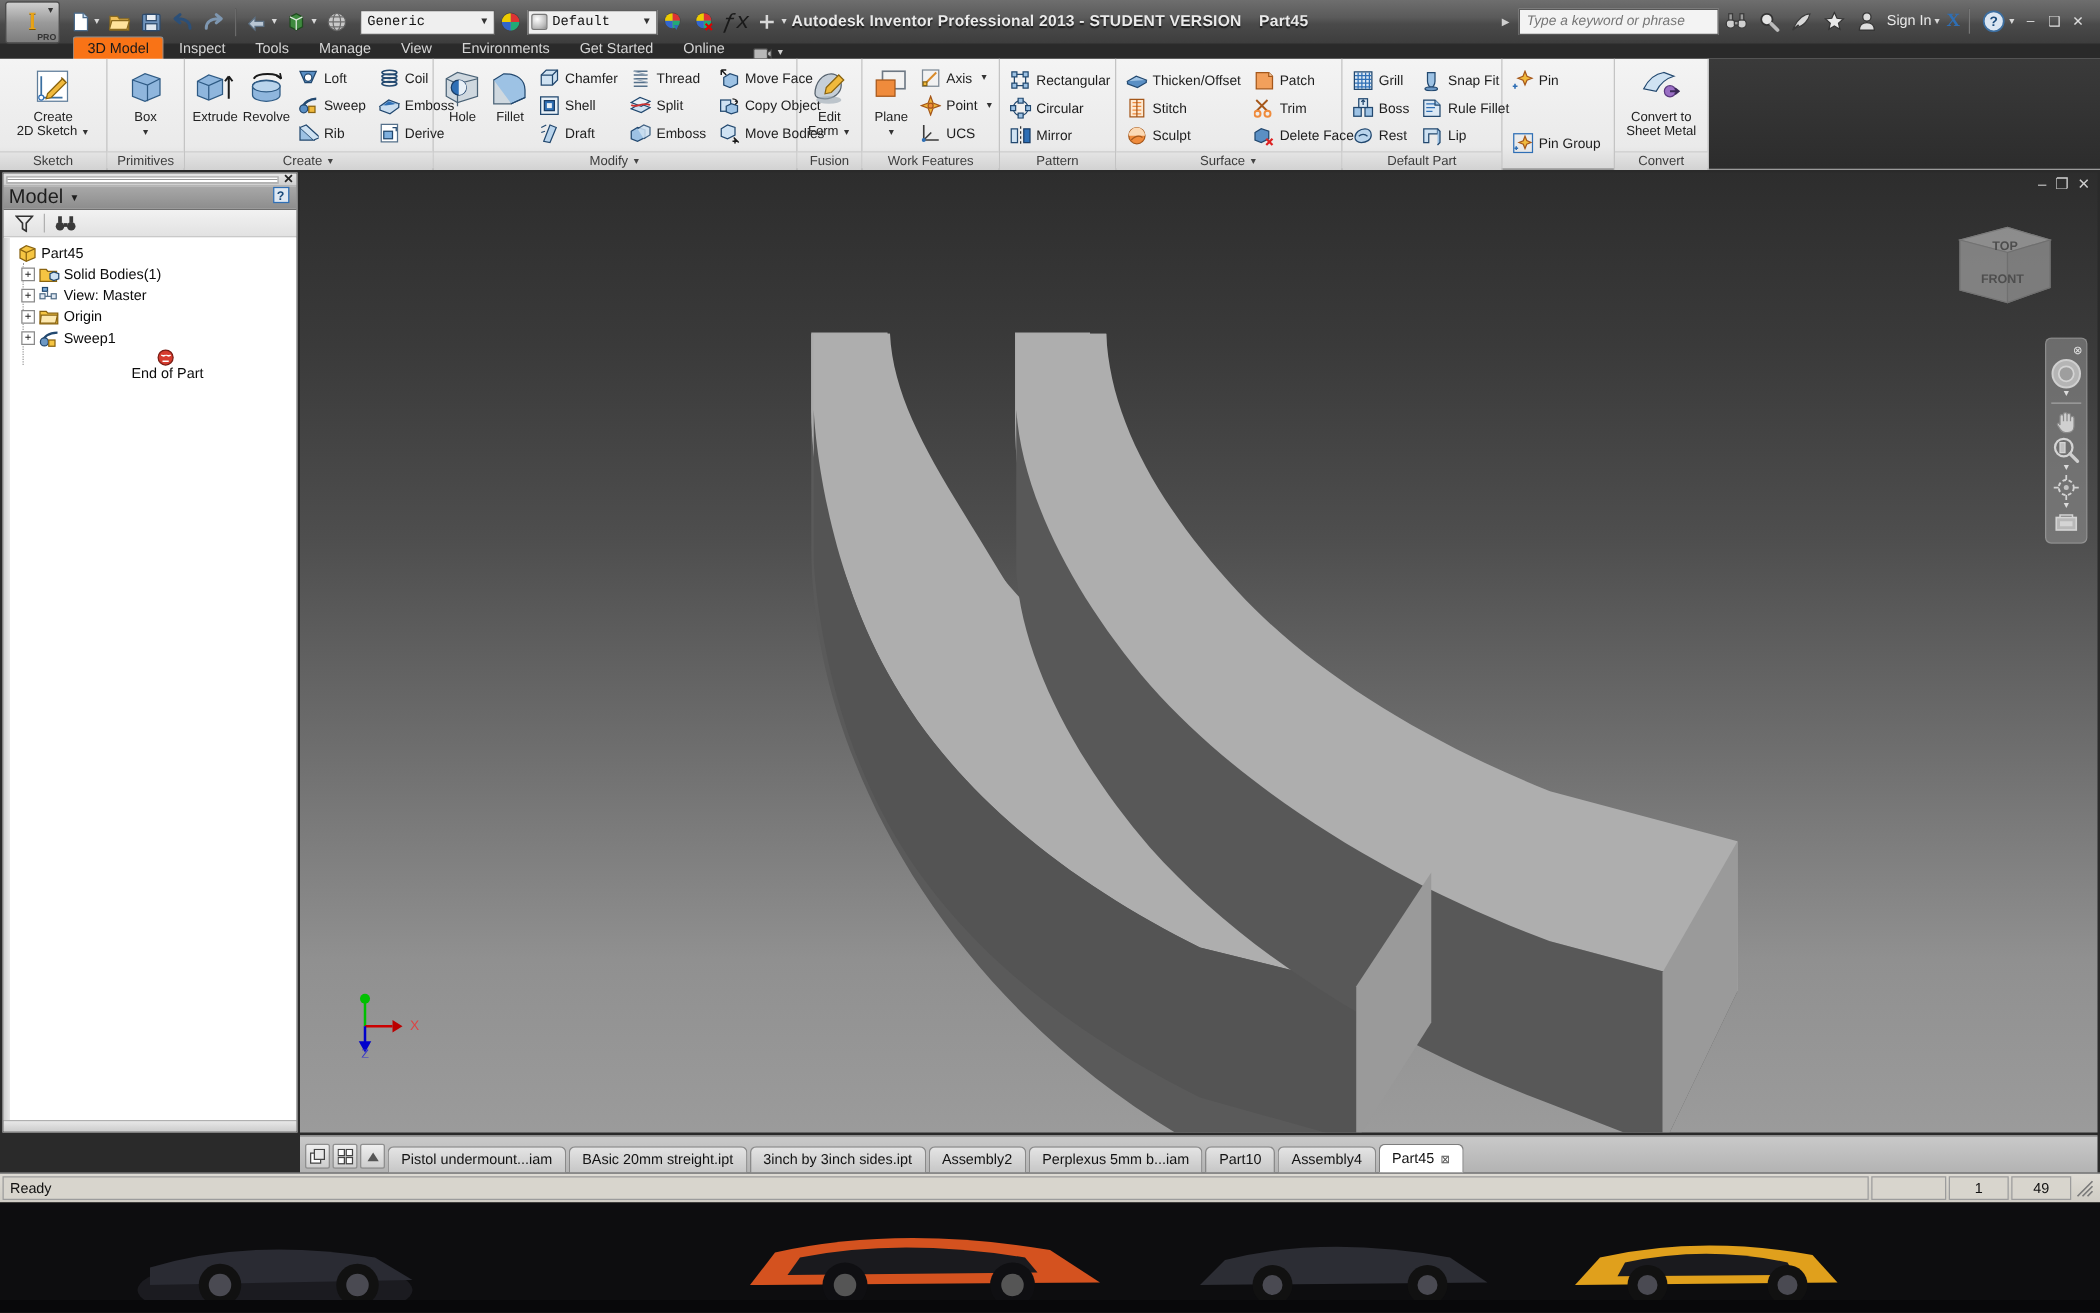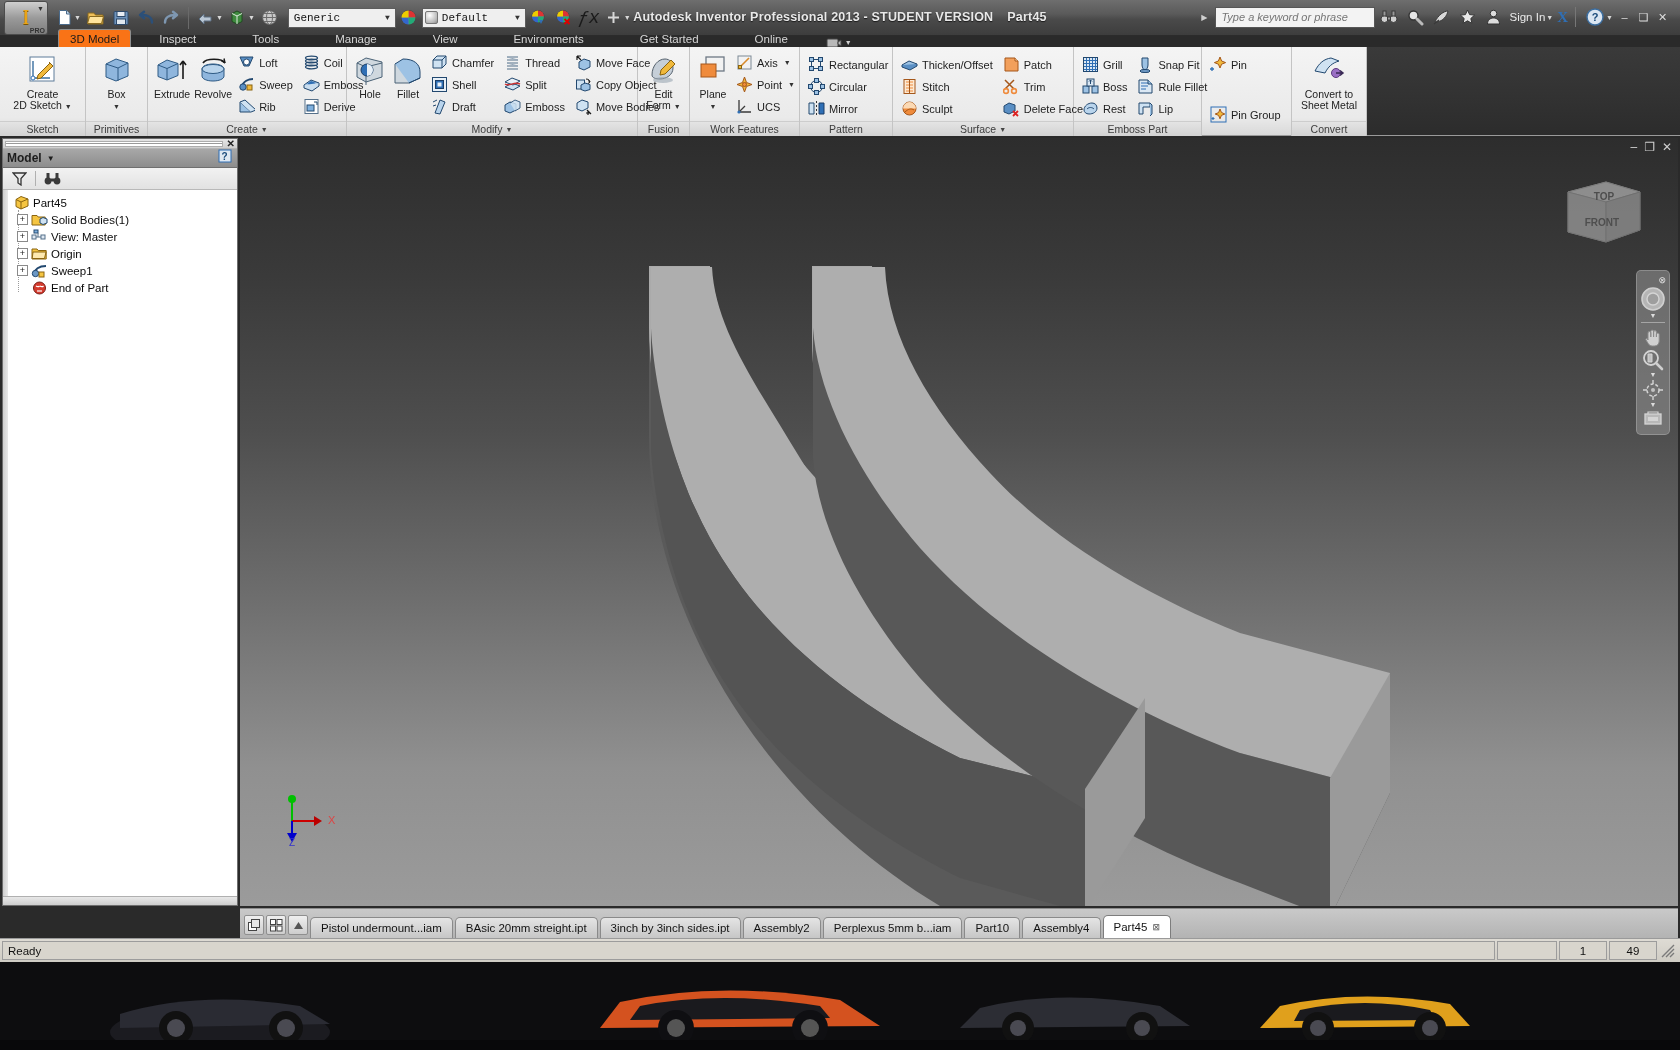--- a/index.html
+++ b/index.html
@@ -86,21 +86,21 @@
   .wbtns{display:flex;align-items:center;gap:4px;padding-right:6px;}
   .wbtn{font-size:11px;color:#ddd;cursor:pointer;width:15px;text-align:center;}
   .prev-arrow{font-size:8px;color:#cfcfcf;padding:0 6px;}
 
   
   .tabrow{
     position:absolute;left:0;top:28px;width:1680px;height:20px;
     display:flex;align-items:flex-end;padding-left:58px;
   }
   .tab{
-    height:19px;padding:0 28px;font-size:11.5px;color:#d6d6d6;
+    height:19px;padding:0 12px;font-size:11.5px;color:#d6d6d6;
     display:flex;align-items:center;cursor:pointer;border-radius:3px 3px 0 0;
   }
   .tab.active{
     background:#f97316;color:#1a1a1a;border:1px solid #8e8e8e;border-bottom:none;
     padding:0 11px;
   }
   .tab-cam{margin-left:10px;display:flex;align-items:center;gap:3px;cursor:pointer;}
 
   
   .ribbon{
@@ -147,21 +147,21 @@
     border-bottom:1px solid #b5b5b5;
   }
   .grip-lines{flex:1;height:6px;margin-right:4px;
     background:repeating-linear-gradient(to bottom,#fff 0 1px,#9a9a9a 1px 2px,#fff 2px 3px);
     border:1px solid #adadad;}
   .br-x{font-size:10px;color:#222;cursor:pointer;font-weight:bold;line-height:8px;}
   .br-title{
     height:19px;background:linear-gradient(to bottom,#a8a8a8,#8d8d8d);
     display:flex;align-items:center;padding:0 4px;border-bottom:1px solid #6f6f6f;
   }
-  .br-title .t{font-size:12px;font-weight:bold;color:#1d1d1d;}
+  .br-title .t{font-size:16px;font-weight:normal;color:#1d1d1d;}
   .br-title .dd{font-size:8px;color:#1d1d1d;margin-left:5px;}
   .br-title .help{margin-left:auto;cursor:pointer;}
   .br-tools{
     height:22px;background:linear-gradient(to bottom,#f2f2f2,#e2e2e2);
     display:flex;align-items:center;gap:6px;padding:0 6px;border-bottom:1px solid #b9b9b9;
   }
   .br-tool{width:20px;height:18px;display:flex;align-items:center;justify-content:center;cursor:pointer;border:1px solid transparent;}
   .br-tools .sp{width:1px;height:15px;background:#b0b0b0;}
   .br-tree{flex:1;background:#fff;padding:4px 0 0 4px;overflow:hidden;position:relative;}
   .node{display:flex;align-items:center;height:17px;font-size:11.5px;color:#0b0b0b;white-space:nowrap;cursor:pointer;}
@@ -942,21 +942,21 @@
             <span class="ico">
                 <svg width="17" height="17" viewBox="0 0 17 17">
                   <path d="M2 3h11v4H6v7H2z" fill="#cfe2f2" stroke="#22486f"></path>
                   <path d="M13 3l2 2v9l-2 2" fill="#9dc2e4" stroke="#22486f"></path>
                 </svg>
               </span>
             <span class="cap">Lip</span>
           </div>
         </div>
       </div>
-      <div class="panel-title">Emboss Part</div>
+      <div class="panel-title">Default Part</div>
     </div>
 
     <div class="panel" style="width:90px;">
       <div class="panel-body">
         <div class="col" style="padding-top:4px;gap:29px;">
           <div class="small">
             <span class="ico">
                 <svg width="17" height="17" viewBox="0 0 17 17">
                   <path d="M10 1l1.6 4 4 1.6-4 1.6L10 12l-1.6-3.8L4.4 6.6l4-1.6z" fill="#f0b93c" stroke="#a5571a"></path>
                   <path d="M2 11v4M0 13h4" stroke="#2f6fb5" stroke-width="1.3"></path>
@@ -1095,21 +1095,21 @@
         <span class="nico">
           <svg width="17" height="15" viewBox="0 0 17 15">
               <path d="M2 12c2-7 8-9 13-9" fill="none" stroke="#22486f" stroke-width="1.8"></path>
               <circle cx="4.5" cy="10.5" r="3.2" fill="#6d98c4" stroke="#22486f"></circle>
               <rect x="8" y="9" width="5" height="5" fill="#f5c542" stroke="#8a6410"></rect>
             </svg>
         </span>
         <span>Sweep1</span>
       </div>
 
-      <div class="node indent" style="padding-left:24px;">
+      <div class="node indent" style="padding-left:24px;flex-direction:column;">
         <span class="nico">
           <svg width="15" height="14" viewBox="0 0 15 14">
               <circle cx="7.5" cy="7" r="6" fill="#d63b2e" stroke="#7a1d15"></circle>
               <path d="M4 5c1.5 1 2.5 1 3.5 0M8 5c1.5 1 2.5 1 3.5 0" stroke="#fff" stroke-width="1.2" fill="none"></path>
               <path d="M5 10h5" stroke="#fff" stroke-width="1.2"></path>
             </svg>
         </span>
         <span>End of Part</span>
       </div>
     </div>

